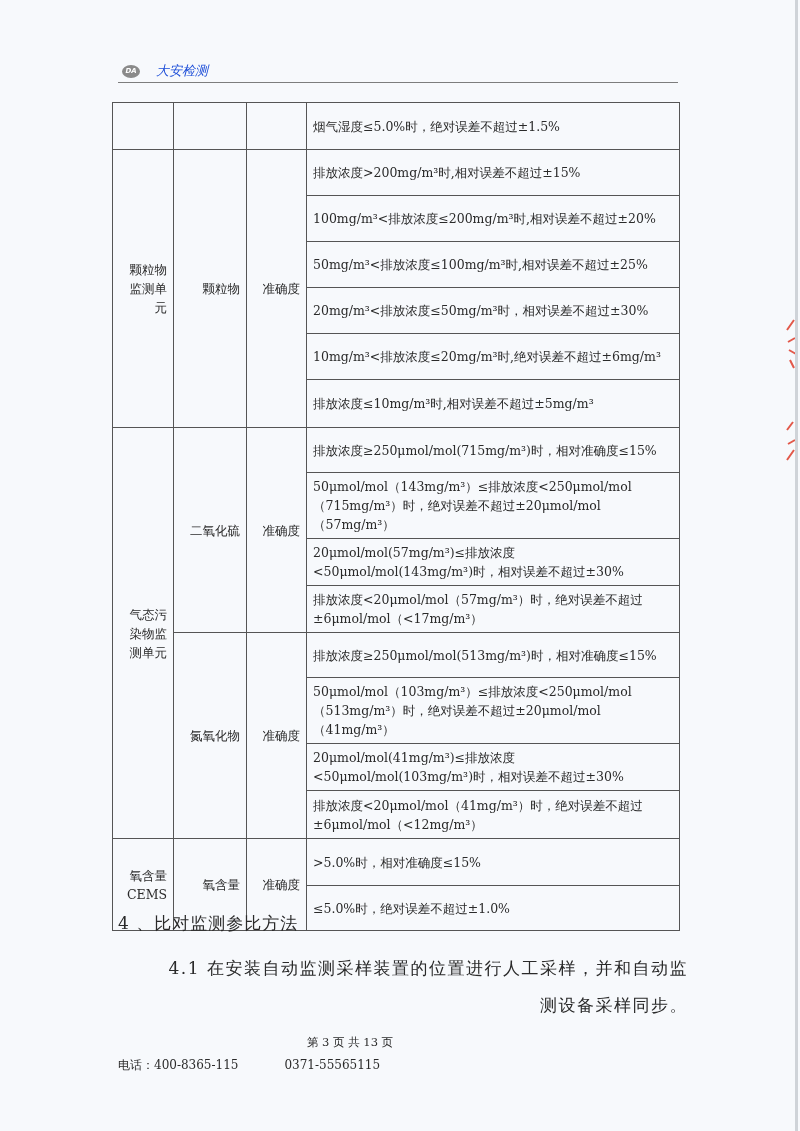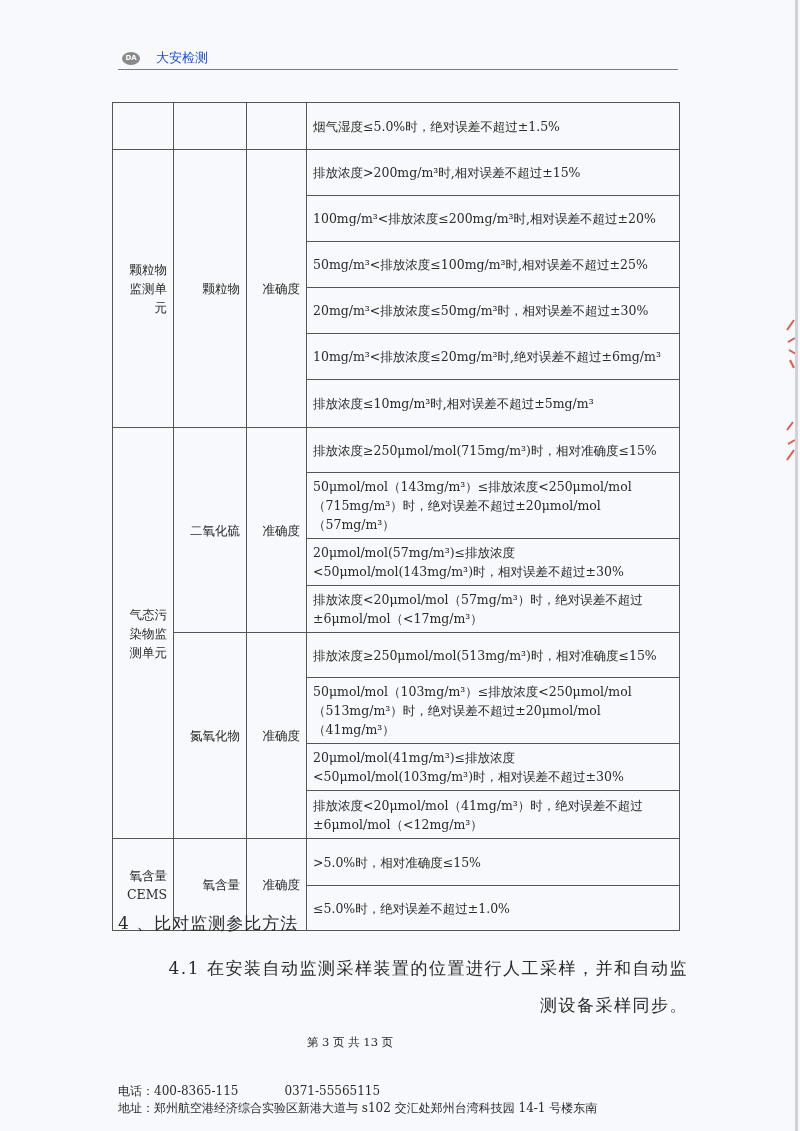--- a/index.html
+++ b/index.html
@@ -3,22 +3,23 @@
   <meta charset="utf-8">
   <style>
     html, body { margin:0; padding:0; }
     body {
       width:800px; height:1131px; position:relative; overflow:hidden;
       background:#f7f9fc;
       font-family:"DejaVu Serif", "Liberation Serif", serif;
       color:#2a2a2a;
     }
     .header {
-      position:absolute; left:118px; top:43px; width:560px; height:26px;
+      position:absolute; left:118px; top:56px; width:560px; height:26px;
       border-bottom:1.5px solid #7d7d7d;
+      font-style:italic;
     }
     .logo { position:absolute; left:4px; top:6px; display:flex; align-items:center; }
     .logo-mark {
       width:18px; height:13px; border-radius:50%;
       background:#8a8a8a; color:#fff; font-size:7px; font-weight:bold;
       display:flex; align-items:center; justify-content:center;
       font-family:"DejaVu Sans", sans-serif;
     }
     .logo-text { font-size:13px; margin-left:16px; color:#1d4ed8; }
     .slogan { position:absolute; right:2px; top:6px; font-size:13px; color:#444; }
@@ -31,21 +32,21 @@
       border:1.3px solid #555; padding:4px 6px;
       font-size:12.5px; line-height:19px; vertical-align:middle;
     }
     td.c1, td.c2, td.c3 { text-align:right; padding:0 2px; }
     td.c4 { text-align:left; }
 
     .section-title { position:absolute; left:118px; top:912px; font-size:17px; letter-spacing:1px; }
     .para { position:absolute; left:118px; top:950px; width:570px; font-size:17px; line-height:37px; letter-spacing:1.5px;text-align:right; }
     .para .indent { display:inline-block; width:38px; }
     .pageno { position:absolute; left:0; width:700px; top:1035px; text-align:center; font-size:11.5px; }
-    .footer { position:absolute; left:118px; top:1057px; font-size:12px; line-height:17px;margin-top:26px; }
+    .footer { position:absolute; left:118px; top:1057px; font-size:12px; line-height:17px; }
     .footer .gap { display:inline-block; width:46px; }
     .stamp { position:absolute; left:784px; top:310px; width:14px; height:160px; }
     .edge { position:absolute; left:795px; top:0; width:3px; height:1131px; background:#cfd3d8; }
   </style>
 </head>
 <body>
 
 <div class="header">
   <div class="logo">
     <span class="logo-mark">DA</span>
@@ -135,21 +136,18 @@
 
 <div class="section-title">4 、比对监测参比方法</div>
 <div class="para"><span class="indent"></span><span>4.1 在安装自动监测采样装置的位置进行人工采样，并和自动监测设备采样同步。</span></div>
 
 <div class="pageno">第 3 页 共 13 页</div>
 
 <div class="footer">
   <div>
     <span>电话：</span><span>400-8365-115</span><span class="gap"></span><span>0371-55565115</span>
   </div>
-  <div>
-    <span>地址：</span><span>郑州航空港经济综合实验区新港大道与 s102 交汇处郑州台湾科技园 14-1 号楼东南</span>
-  </div>
 </div>
 
 <svg class="stamp" viewBox="0 0 14 160">
   <path d="M3 20 L10 10 M4 32 L11 28 M5 40 L12 44 M6 50 L10 58 M3 120 L9 112 M4 134 L11 130 M3 150 L10 140" stroke="#e2584a" stroke-width="2" fill="none"></path>
 </svg>
 <div class="edge"></div>
 
 </body></html>

